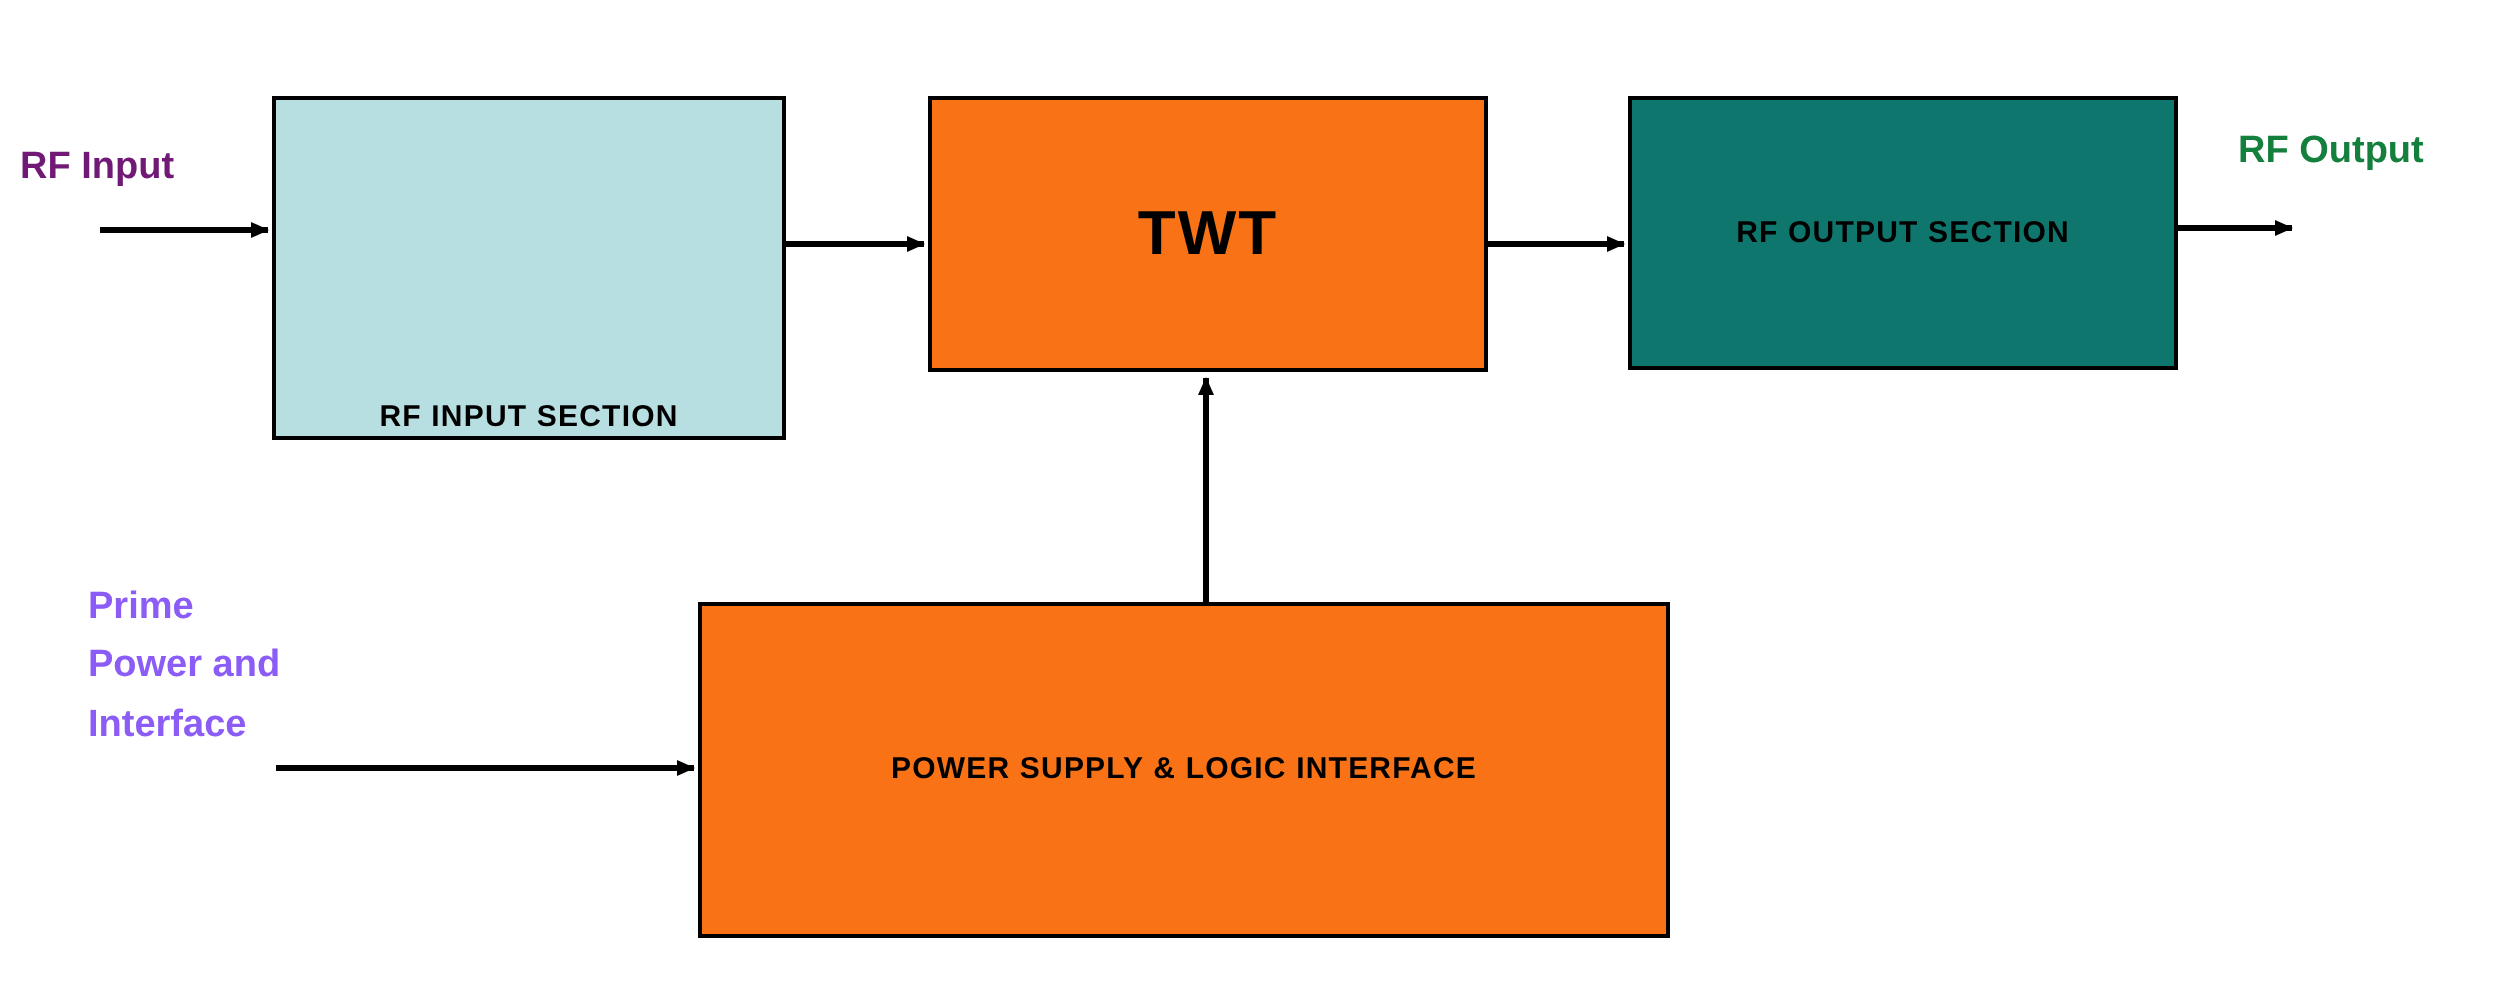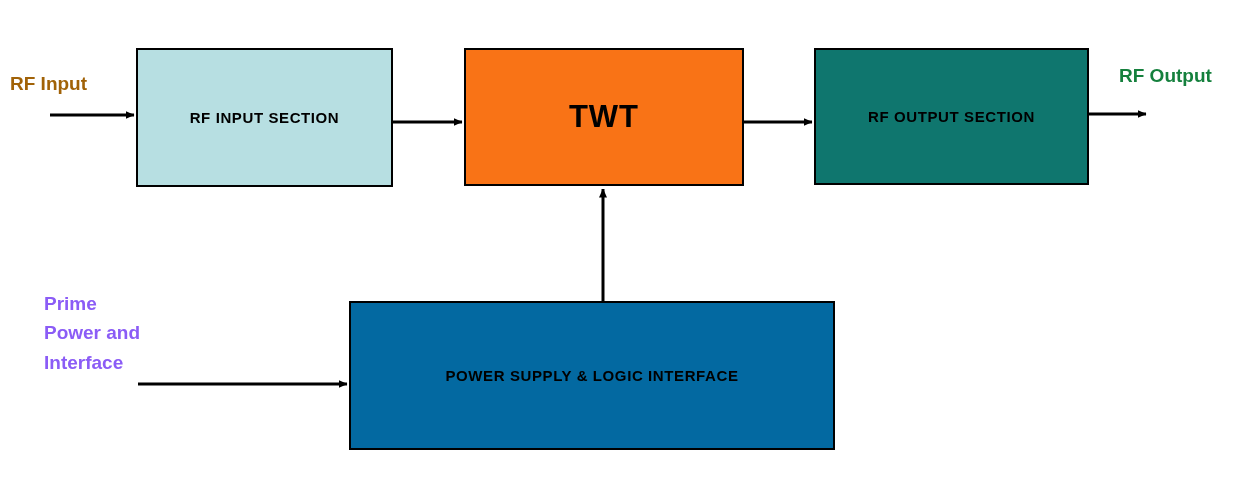--- a/index.html
+++ b/index.html
@@ -86,37 +86,37 @@
 
     <g>
       <line x1="138" y1="384" x2="347" y2="384" stroke="#000000" stroke-width="3" marker-end="url(#arrowhead)"></line>
     </g>
 
     <g>
       <line x1="603" y1="301" x2="603" y2="189" stroke="#000000" stroke-width="3" marker-end="url(#arrowhead)"></line>
     </g>
   </svg>
 
-  <div class="block" id="block-0" style="left: 136px; top: 48px; width: 257px; height: 139px; background: rgb(183, 223, 226); border-color: rgb(0, 0, 0);">
+  <div class="block" id="block-0" style="left: 136px; top: 48px; width: 257px; height: 172px; background: rgb(183, 223, 226); border-color: rgb(0, 0, 0); align-items: flex-end;">
     <span class="block-label lbl-sm">RF INPUT SECTION</span>
   </div>
 
   <div class="block" id="block-1" style="left: 464px; top: 48px; width: 280px; height: 138px; background: #f97316; border-color: rgb(0, 0, 0);">
     <span class="block-label lbl-lg">TWT</span>
   </div>
 
   <div class="block" id="block-2" style="left: 814px; top: 48px; width: 275px; height: 137px; background: #0f766e; border-color: rgb(0, 0, 0);">
     <span class="block-label lbl-sm">RF OUTPUT SECTION</span>
   </div>
 
-  <div class="block" id="block-3" style="left: 349px; top: 301px; width: 486px; height: 149px; background: #0369a1; border-color: rgb(0, 0, 0);">
+  <div class="block" id="block-3" style="left: 349px; top: 301px; width: 486px; height: 168px; background: #f97316; border-color: rgb(0, 0, 0);">
     <span class="block-label lbl-sm">POWER SUPPLY &amp; LOGIC INTERFACE</span>
   </div>
 
-  <div class="ext-label" id="ext-0" style="left: 10px; top: 69px; color: #a16207;">RF Input</div>
+  <div class="ext-label" id="ext-0" style="left: 10px; top: 69px; color: #701a75;">RF Input</div>
 
   <div class="ext-label" id="ext-1" style="left: 1119px; top: 61px; color: #15803d;">RF Output</div>
 
   <div class="ext-label" id="ext-2" style="left: 44px; top: 289px; color: #8b5cf6;">Prime
 Power and
 Interface</div>
 
 </div>
 
 </body></html>

